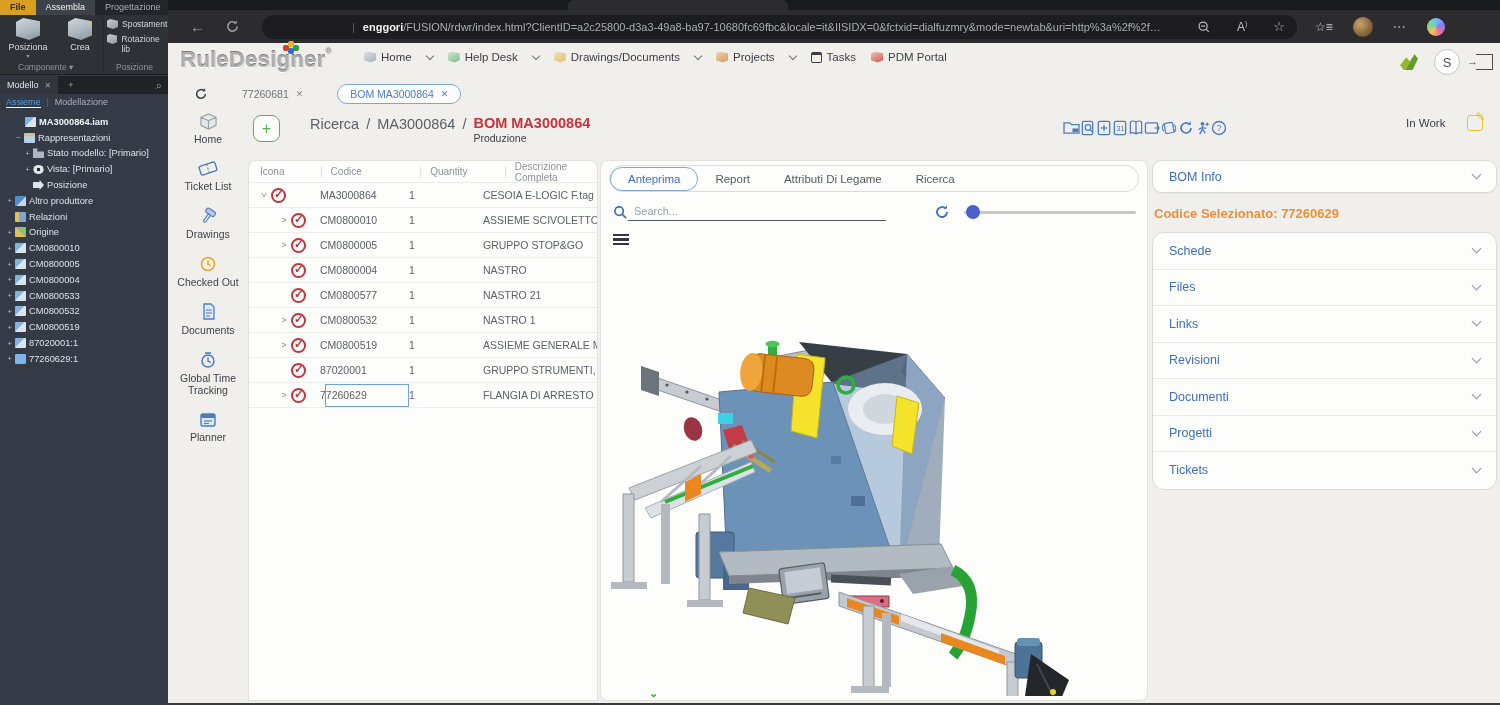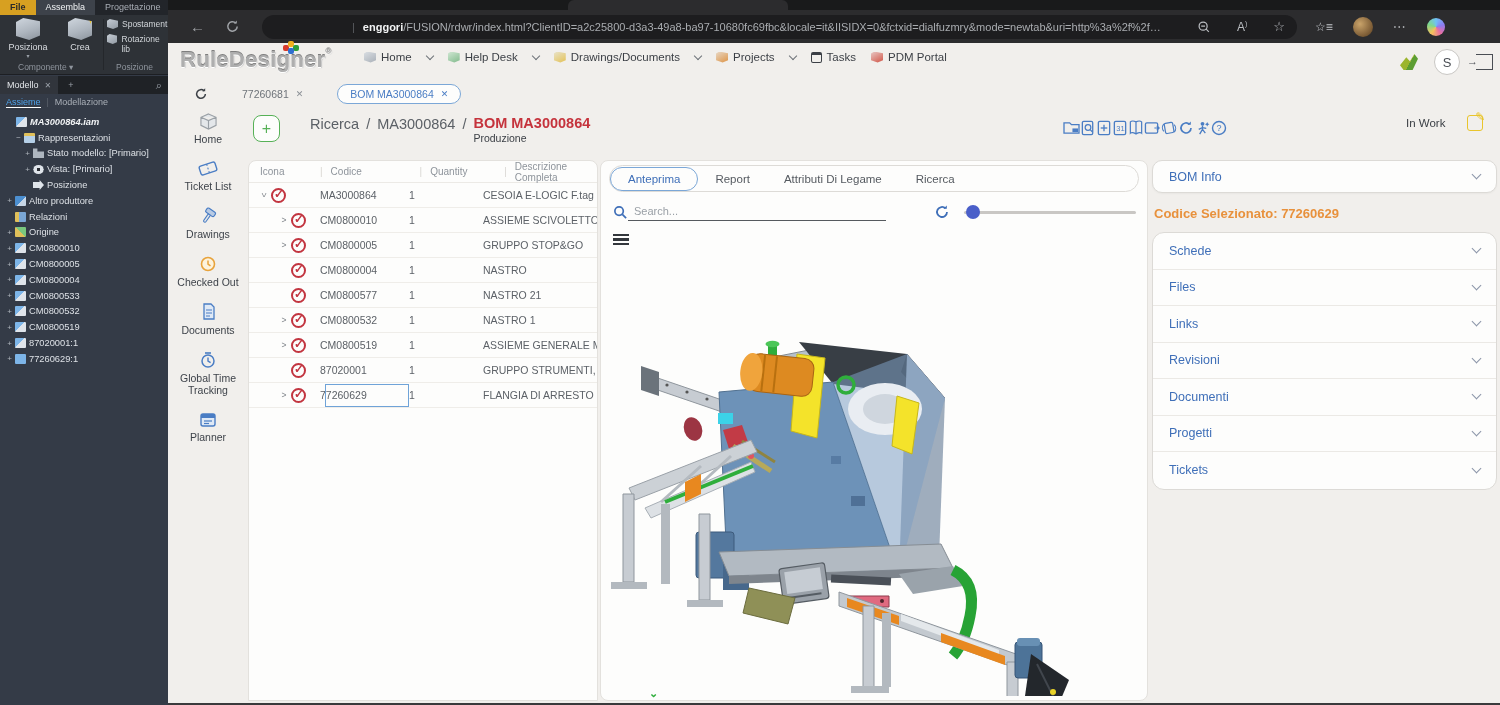--- a/index.html
+++ b/index.html
@@ -26,21 +26,21 @@
   .cad-paneltab { left:0; top:76px; width:168px; height:18px; background:#1f2226; display:flex; align-items:center; color:#c9cdd2; font-size:9px; }
   .modtab { background:#31353c; height:18px; display:flex; align-items:center; padding:0 7px; gap:6px; color:#e3e6e9; }
   .cad-subtabs { left:0; top:94px; width:168px; height:16px; background:#343b47; display:flex; align-items:center; gap:6px; padding:0 6px; font-size:9px; }
   .subtab-a { color:#4ea1e8; border-bottom:1px solid #ffffff; }
   .subtab-b { color:#a9afb7; }
   #cad-tree { left:0; top:112px; width:168px; height:593px; background:#343b47; padding-top:2px; }
   .trow { display:flex; align-items:center; height:15.8px; color:#dde1e6; font-size:9.3px; white-space:nowrap; overflow:hidden; }
   .trow .texp { width:9px; text-align:center; color:#aeb4bc; font-size:8px; flex:none; }
   .trow .tlabel { margin-left:3px; }
   .trow.bold .tlabel { font-weight:bold; color:#f2f4f6; }
-  .lvl0 { padding-left:6px;font-style:italic; } .lvl1 { padding-left:5px; } .lvl1b { padding-left:14px; }
+  .lvl0 { padding-left:15px; } .lvl1 { padding-left:5px; } .lvl1b { padding-left:14px; }
   .lvl2 { padding-left:23px; } .lvl2b { padding-left:32px; }
   .tico { width:11px; height:10px; flex:none; margin-left:1px; }
   .tico.assembly { background:linear-gradient(135deg,#7db5e8 0 45%,#dfe4ea 45%); border-radius:1px; }
   .tico.part { background:#7db5e8; border-radius:1px; }
   .tico.folder { background:linear-gradient(180deg,#e0c05a 0 30%,#b5d0e8 30%); border-radius:1px; }
   .tico.state { background:#aeb6bf; clip-path:polygon(0 0,40% 0,40% 30%,100% 30%,100% 100%,0 100%); }
   .tico.eye { background:radial-gradient(circle at 50% 50%, #2a2d33 0 25%, #dfe4ea 26% 70%, #868e98 71%); border-radius:50%; height:9px; }
   .tico.pos { background:#dfe4ea; clip-path:polygon(0 20%,60% 20%,60% 0,100% 50%,60% 100%,60% 80%,0 80%); }
   .tico.producer { background:linear-gradient(135deg,#4c8fd0 0 55%,#c7d6e6 55%); border-radius:1px; }
   .tico.rel { background:linear-gradient(90deg,#e0c05a 0 40%,#7aa7d6 40%); border-radius:1px; }

